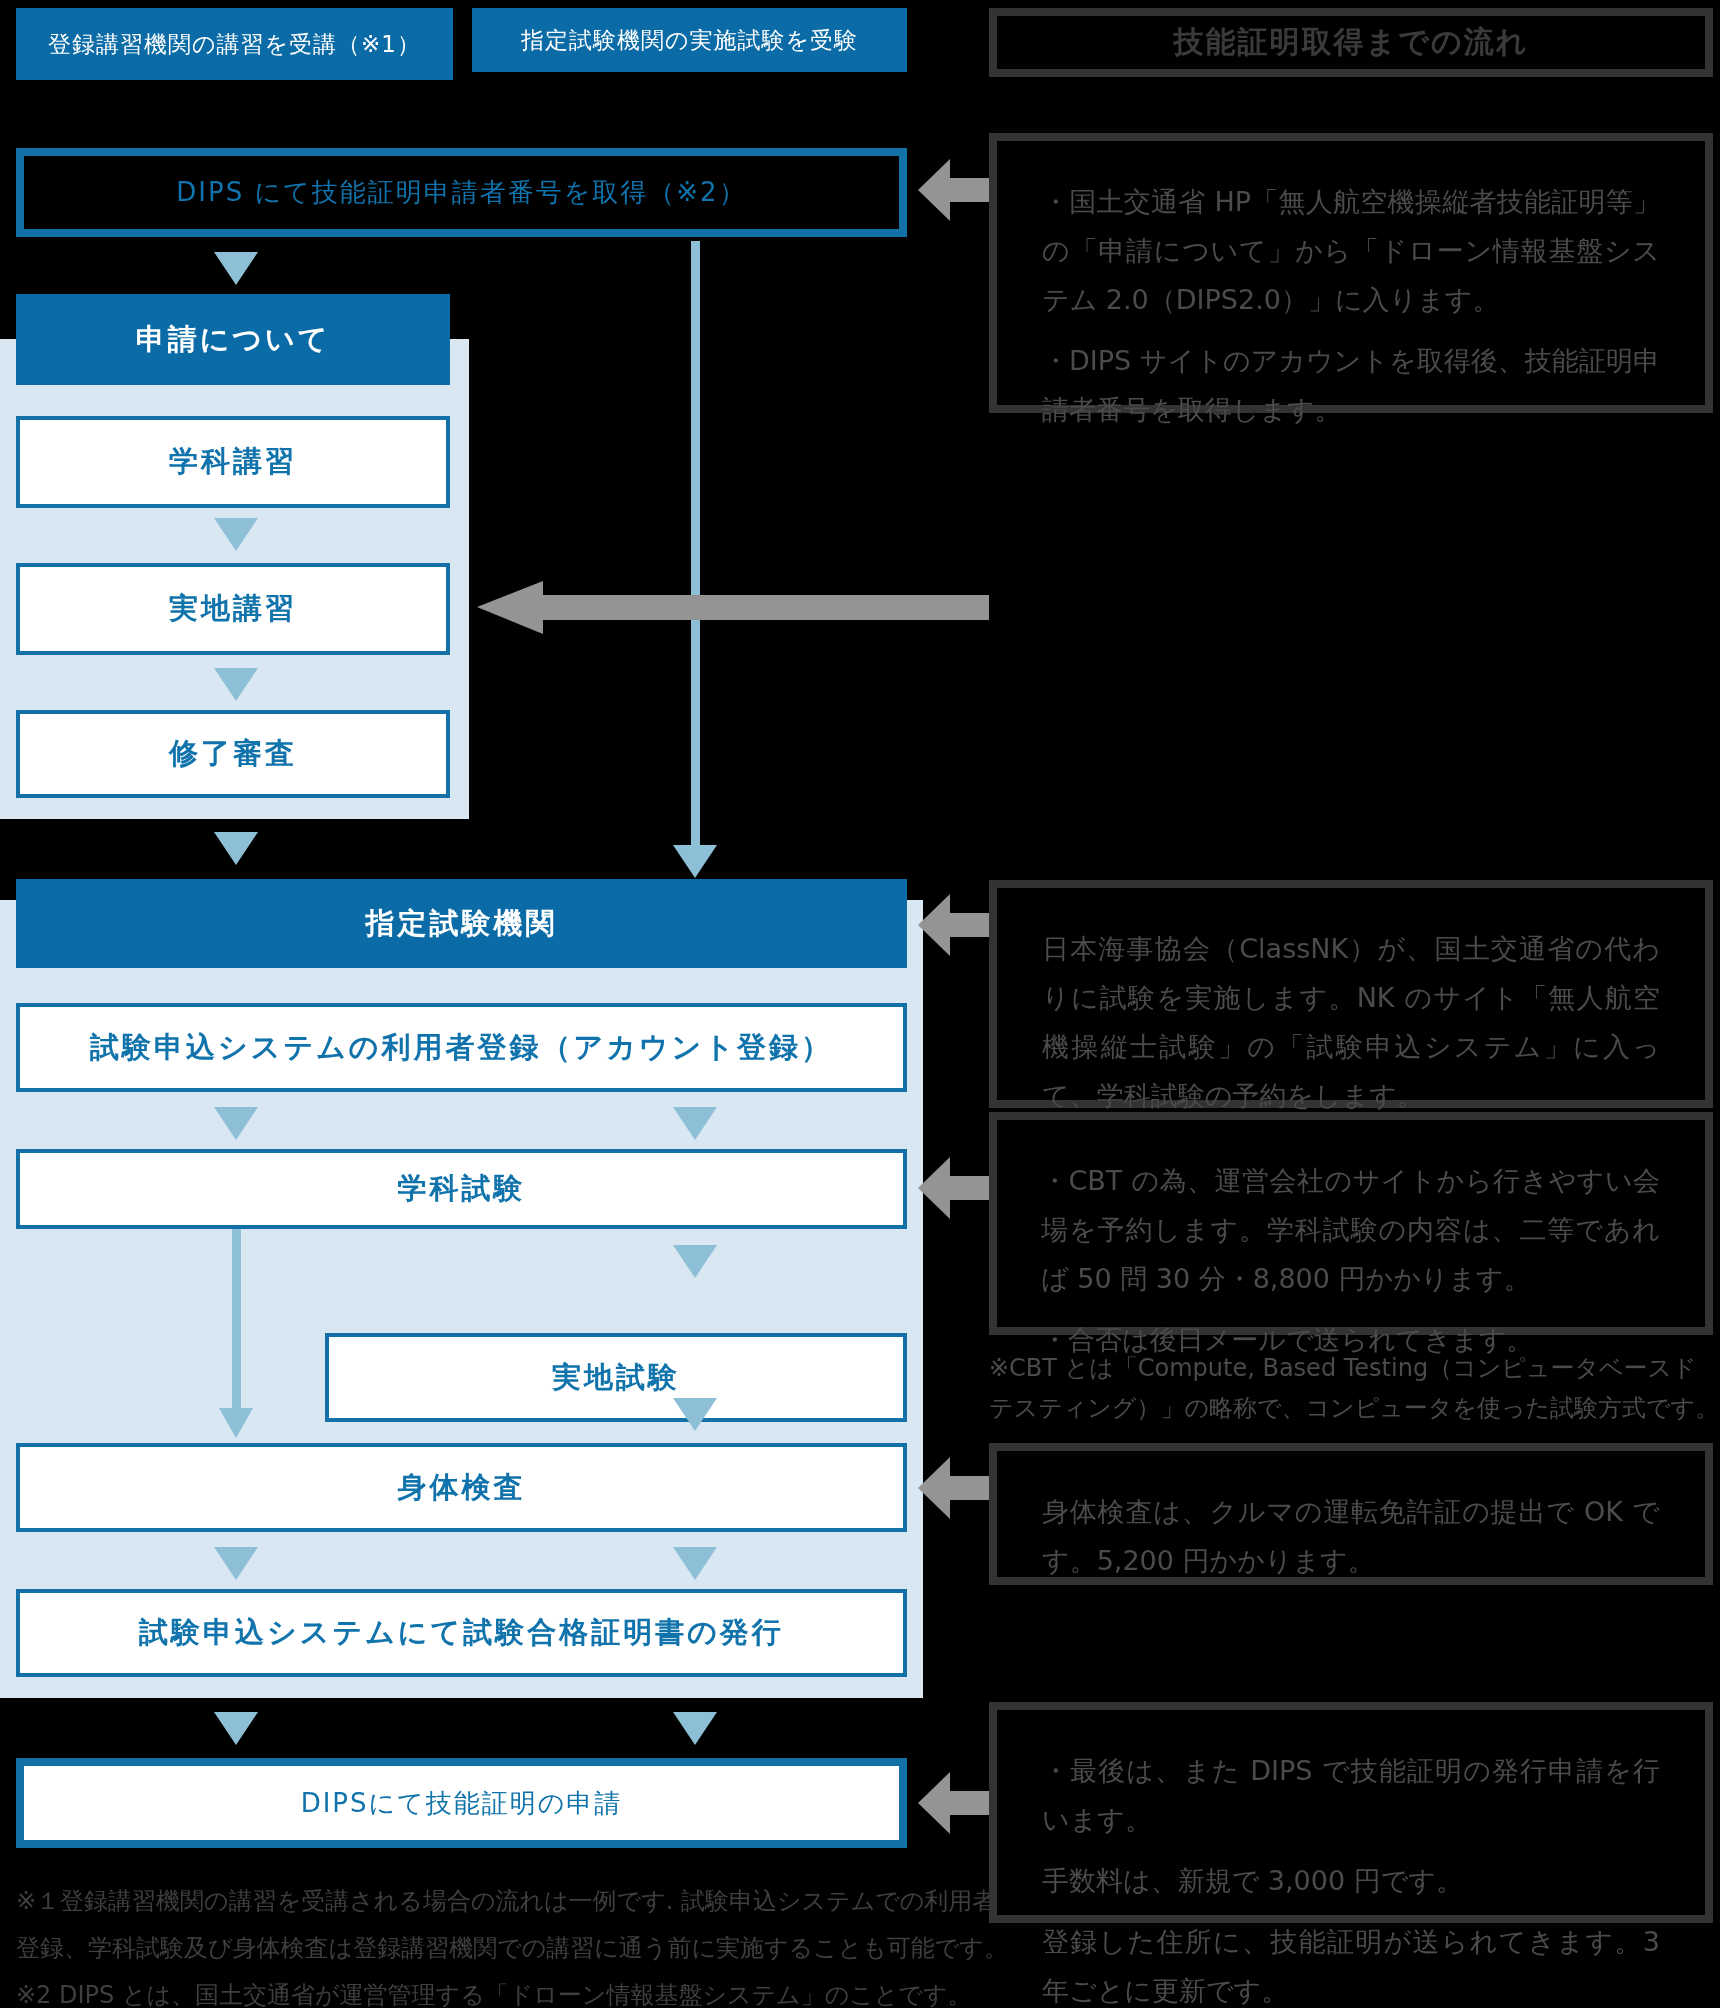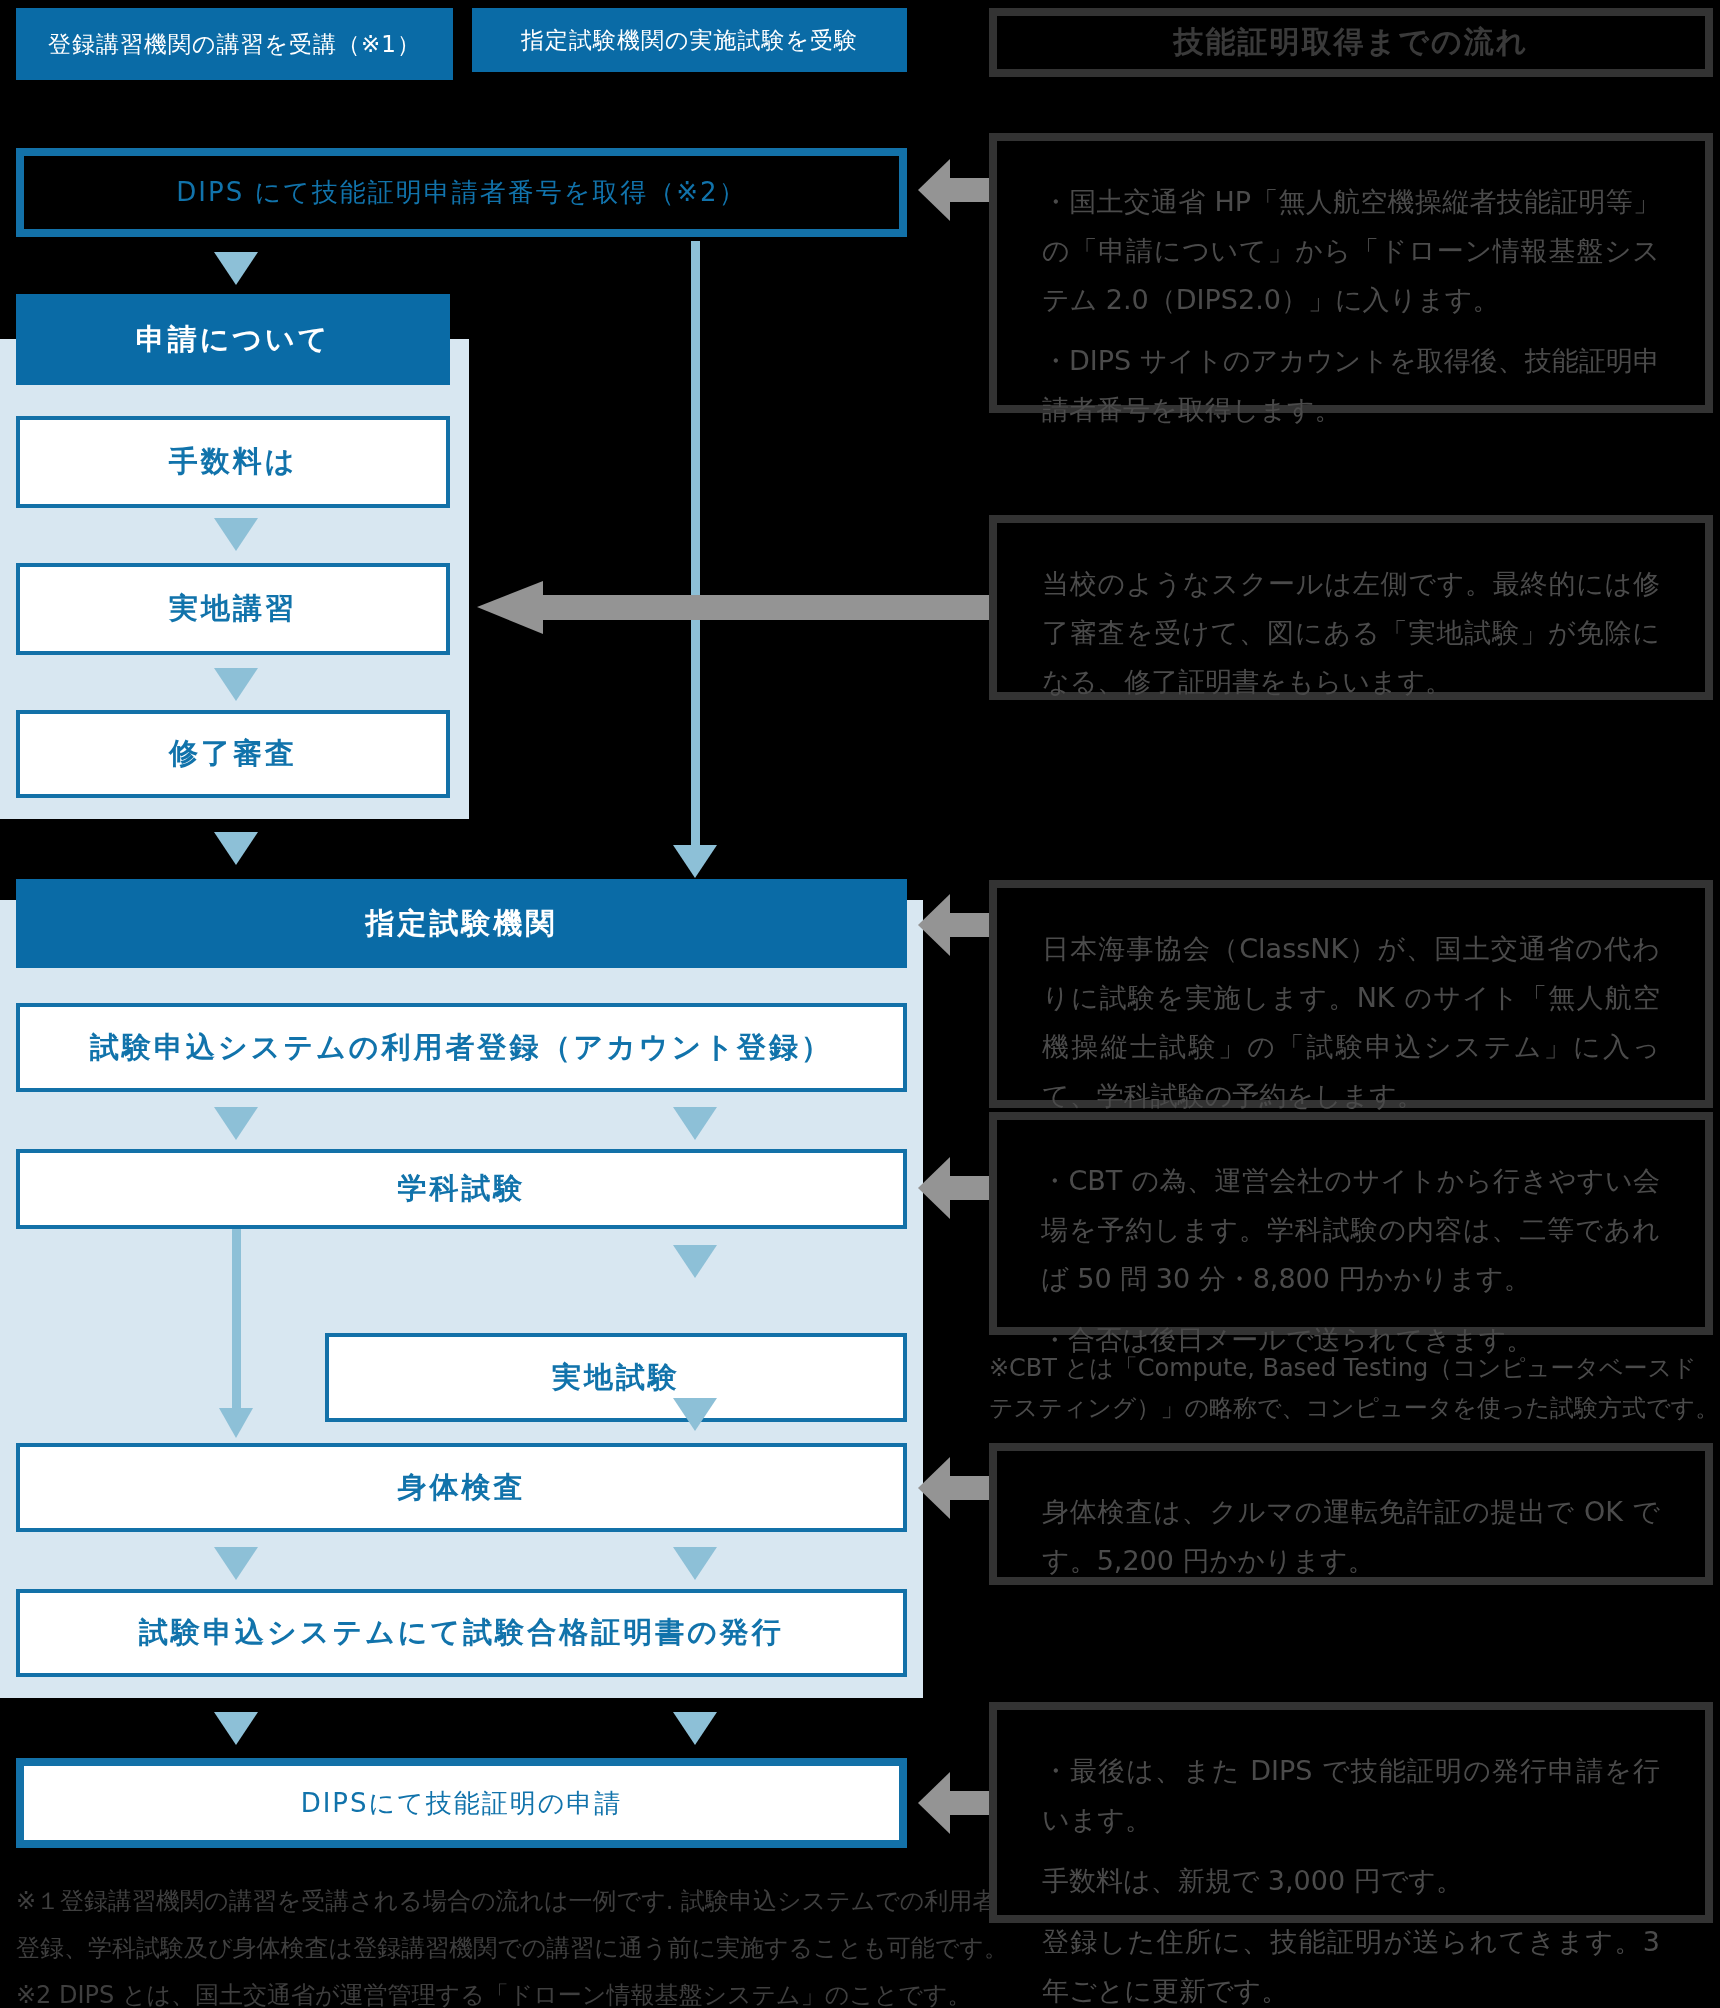--- a/index.html
+++ b/index.html
@@ -43,21 +43,21 @@
   <div class="abs bigbox" style="left:16px;top:148px;width:891px;height:89px;background:transparent;">DIPS にて技能証明申請者番号を取得（※2）</div>
 
   <div class="abs vline" style="left:691px;top:241px;width:9px;height:604px;"></div>
   <div class="abs" style="left:673px;top:845px;width:0;height:0;border-left:22px solid transparent;border-right:22px solid transparent;border-top:33px solid var(--ltblue);z-index:2;"></div>
 
   <div class="abs tri-down" style="left:214px;top:252px;"></div>
 
   <div class="abs panel" style="left:0;top:339px;width:469px;height:480px;"></div>
   <div class="abs flowhdr" style="left:16px;top:294px;width:434px;height:91px;">申請について</div>
 
-  <div class="abs stepbox" style="left:16px;top:416px;width:434px;height:92px;">手数料は</div>
+  <div class="abs stepbox" style="left:16px;top:416px;width:434px;height:92px;">学科講習</div>
   <div class="abs tri-down" style="left:214px;top:518px;"></div>
   <div class="abs stepbox" style="left:16px;top:563px;width:434px;height:92px;">実地講習</div>
   <div class="abs tri-down" style="left:214px;top:668px;"></div>
   <div class="abs stepbox" style="left:16px;top:710px;width:434px;height:88px;">修了審査</div>
 
   <div class="abs tri-down" style="left:214px;top:832px;"></div>
 
   <div class="abs panel" style="left:0;top:900px;width:923px;height:798px;"></div>
   <div class="abs flowhdr" style="left:16px;top:879px;width:891px;height:89px;">指定試験機関</div>
 
@@ -106,23 +106,20 @@
   <div class="abs garrow-head" style="left:918px;top:1772px;border-top:31px solid transparent;border-bottom:31px solid transparent;border-right:32px solid var(--gray);"></div>
   <div class="abs garrow-shaft" style="left:948px;top:1791px;width:41px;height:24px;"></div>
 
   <div class="abs notetitle" style="left:989px;top:8px;width:724px;height:69px;">技能証明取得までの流れ</div>
 
   <div class="abs notebox" style="left:989px;top:133px;width:724px;height:280px;">
     <p>・国土交通省 HP「無人航空機操縦者技能証明等」の「申請について」から「ドローン情報基盤システム 2.0（DIPS2.0）」に入ります。</p>
     <p>・DIPS サイトのアカウントを取得後、技能証明申請者番号を取得します。</p>
   </div>
 
-  <div class="abs notebox" style="left:989px;top:515px;width:724px;height:185px;">
-    <p>当校のようなスクールは左側です。最終的には修了審査を受けて、図にある「実地試験」が免除になる、修了証明書をもらいます。</p>
-  </div>
 
   <div class="abs notebox" style="left:989px;top:880px;width:724px;height:228px;">
     <p>日本海事協会（ClassNK）が、国土交通省の代わりに試験を実施します。NK のサイト「無人航空機操縦士試験」の「試験申込システム」に入って、学科試験の予約をします。</p>
   </div>
 
   <div class="abs notebox" style="left:989px;top:1112px;width:724px;height:223px;padding-left:32px;">
     <p>・CBT の為、運営会社のサイトから行きやすい会場を予約します。学科試験の内容は、二等であれば 50 問 30 分・8,800 円かかります。</p>
     <p>・合否は後日メールで送られてきます。</p>
   </div>
 

